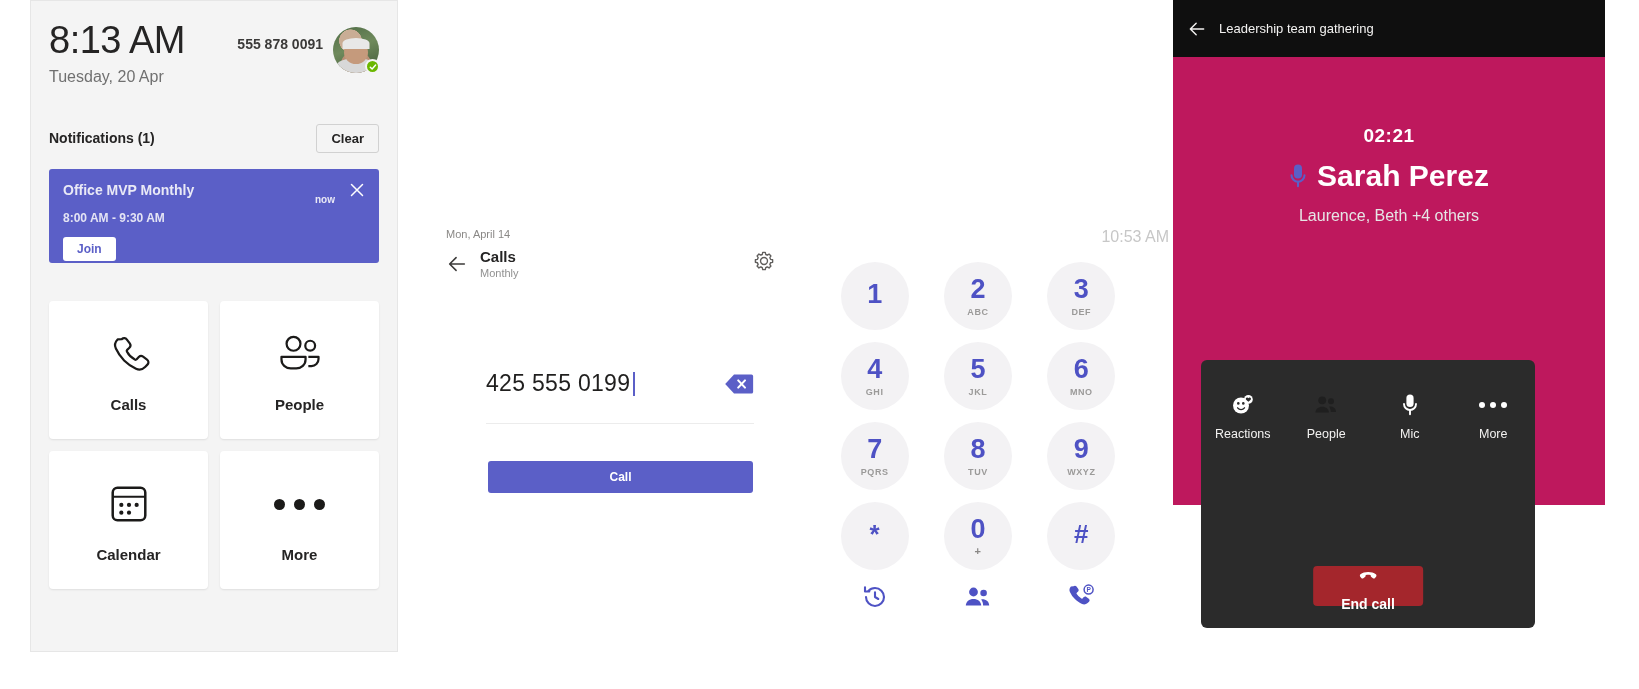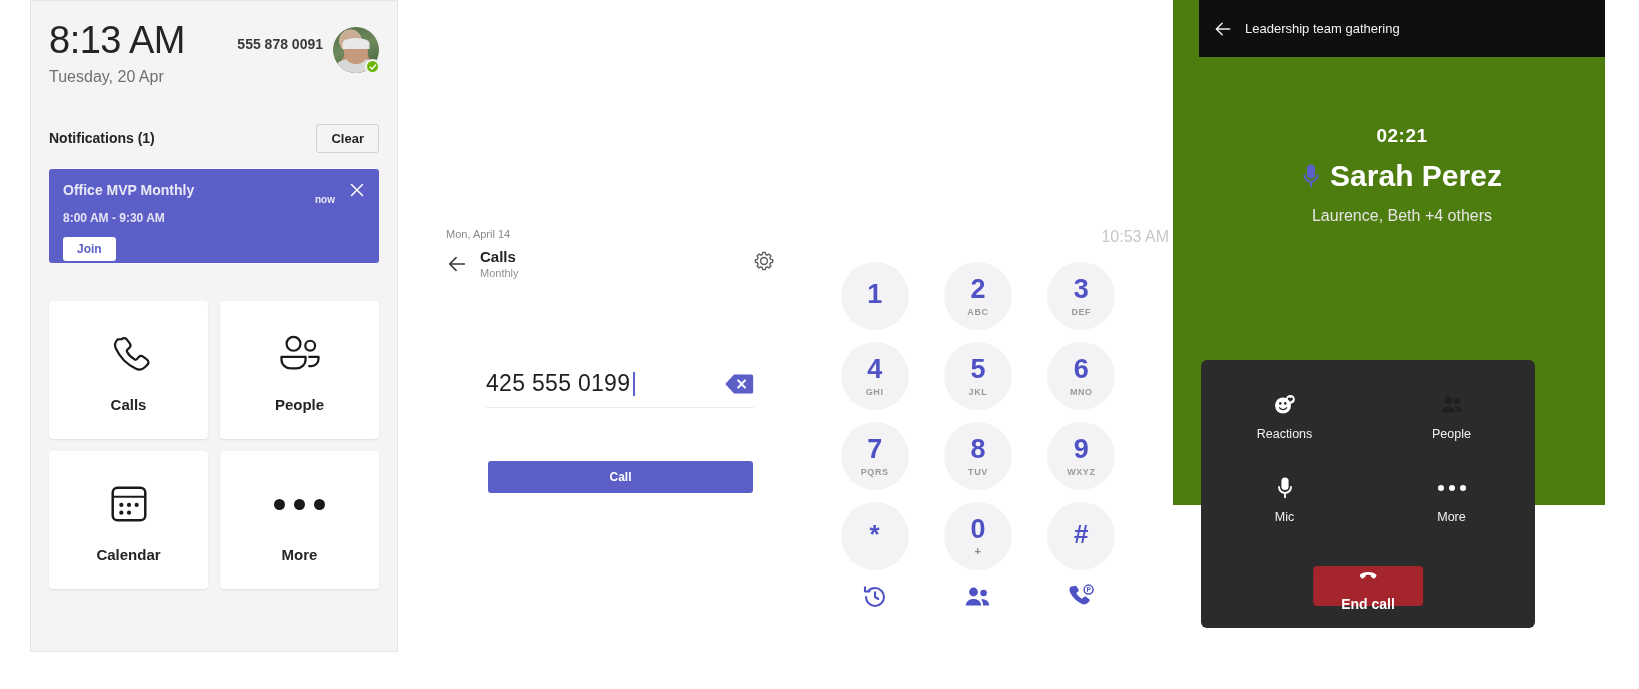--- a/index.html
+++ b/index.html
@@ -107,21 +107,21 @@
   .back-arrow { width: 22px; height: 22px; margin-right: 12px; cursor:pointer; }
   .back-arrow svg { width:22px; height:22px; display:block; }
   .dial-head-text .t1 { font-size: 15px; font-weight: 700; color:#252424; line-height:1.15; }
   .dial-head-text .t2 { font-size: 11px; color:#919191; margin-top:2px; }
   .gear-btn { position:absolute; left: 355px; top: 250px; width:22px;height:22px; cursor:pointer; }
   .gear-btn svg { width:22px; height:22px; display:block; }
   .dial-clock { position:absolute; right: 4px; top: 228px; font-size: 16px; color:#c7c7c7; }
 
   .number-row {
     position: absolute; left: 88px; top: 370px; width: 268px;
-    display:flex; align-items:center; border-bottom: 1px solid #ececec; padding-bottom: 10px;
+    display:flex; align-items:center; border-bottom: 1px solid #ececec; padding-bottom: 26px;
   }
   .number-val { flex:1; font-size: 23px; color:#201f1e; letter-spacing: .3px; }
   .caret { display:inline-block; width:1.5px; height:24px; background:#5b5fc7; margin-left:3px;
            vertical-align:-5px; }
   .bksp { width: 30px; height: 22px; cursor:pointer; }
   .bksp svg { width:30px; height:22px; display:block; }
   .call-btn {
     position:absolute; left: 90px; top: 461px; width: 265px; height: 32px;
     background:#5b5fc7; color:#fff; border:none; border-radius:3px;
     font-size: 12px; font-weight: 700; cursor:pointer;
@@ -140,22 +140,21 @@
   .key .letters { font-size: 9px; font-weight: 700; color:#9b9a99; margin-top:4px; letter-spacing:.6px; }
   .key .letters.tiny { font-size: 11px; color:#8a8886; margin-top:2px; }
   .key.sym .digit { font-size: 26px; }
   .key-actions { display:grid; grid-template-columns: repeat(3,1fr); margin-top: 14px; }
   .key-act { display:flex; align-items:center; justify-content:center; cursor:pointer; }
   .key-act svg { display:block; }
 
   
   .meet-panel {
     position:absolute; left: 1173px; top: 0; width: 432px; height: 505px;
-    background: #4d7c0f;
-    padding-left: 26px;
+    background: #be185d;
   }
   .meet-topbar {
     height: 57px; background:#0f0f0f; display:flex; align-items:center; padding: 0 0 0 14px;
   }
   .meet-back { width:20px;height:20px; margin-right:12px; cursor:pointer; }
   .meet-back svg { width:20px;height:20px; display:block; }
   .meet-title { font-size: 13px; color:#f3f2f1; font-weight:400; }
 
   .meet-body { text-align:center; padding-top: 68px; }
   .meet-timer { font-size: 19px; font-weight:700; color:#ffffff; letter-spacing:.5px; }
@@ -163,21 +162,21 @@
     margin-top: 12px; display:flex; align-items:center; justify-content:center; gap:10px;
   }
   .mic-glyph svg { width:18px; height:26px; display:block; }
   .meet-speaker-name { font-size: 30px; font-weight:700; color:#ffffff; }
   .meet-others { margin-top: 14px; font-size: 16px; color:#e6e6e6; }
 
   .ctrl-card {
     position:absolute; left: 28px; top: 360px; width: 334px; height: 268px;
     background: #2b2b2b; border-radius: 6px; padding-top: 32px;
   }
-  .ctrl-grid { display:grid; grid-template-columns: 1fr 1fr; row-gap: 34px; }
+  .ctrl-grid { display:grid; grid-template-columns: 1fr 1fr 1fr 1fr; }
   .ctrl-item { display:flex; flex-direction:column; align-items:center; cursor:pointer; }
   .ctrl-ico { height: 26px; display:flex; align-items:center; justify-content:center; }
   .ctrl-ico svg { display:block; }
   .ctrl-label { margin-top: 9px; font-size: 12.5px; color:#f3f2f1; }
   .ctrl-dots { display:flex; gap:5px; align-items:center; }
   .ctrl-dots i { width:6px;height:6px;border-radius:50%;background:#fff;display:block; }
   .end-call {
     position:absolute; left: 50%; transform:translateX(-50%); bottom: 22px;
     background:#a4262c; color:#fff; border:none; border-radius:4px;
     height: 40px; padding: 0 28px; display:flex; align-items:center; gap:10px;

